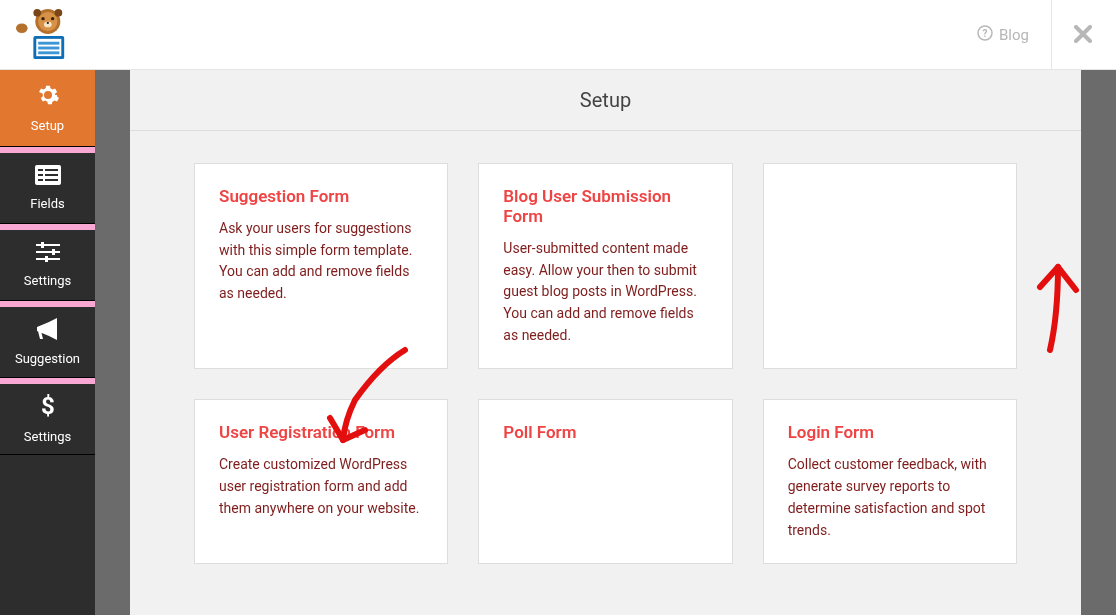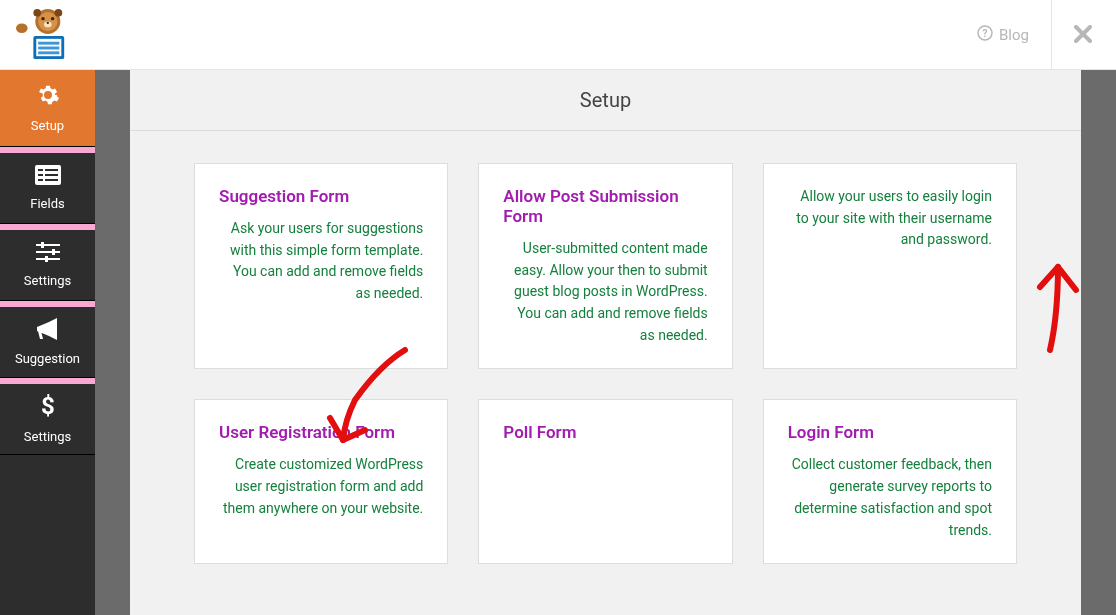--- a/index.html
+++ b/index.html
@@ -147,28 +147,27 @@
     .template-card {
       background: #fff;
       border: 1px solid #ddd;
       padding: 22px 24px;
       cursor: pointer;
       min-height: 140px;
     }
     .template-card h3 {
       font-size: 17px;
       font-weight: 600;
-      color: #a21caf;
+      color: #ef4444;
       margin-bottom: 12px;
     }
     .template-card p {
       font-size: 14px;
-      color: #15803d;
+      color: #7f1d1d;
       line-height: 1.55;
-      text-align: right;
     }
 
     
     .arrow-svg {
       position: absolute;
       pointer-events: none;
       z-index: 200;
     }
     .arrow1 {
       top: 340px;
@@ -286,36 +285,35 @@
 
   <div class="main">
     <div class="inner-panel">
       <div class="section-title">Setup</div>
       <div class="templates-grid">
         <div class="template-card">
           <h3>Suggestion Form</h3>
           <p>Ask your users for suggestions with this simple form template. You can add and remove fields as needed.</p>
         </div>
         <div class="template-card">
-          <h3>Allow Post Submission Form</h3>
+          <h3>Blog User Submission Form</h3>
           <p>User-submitted content made easy. Allow your then to submit guest blog posts in WordPress. You can add and remove fields as needed.</p>
         </div>
         <div class="template-card">
-          <p>Allow your users to easily login to your site with their username and password.</p>
         </div>
         <div class="template-card">
           <h3>User Registration Form</h3>
           <p>Create customized WordPress user registration form and add them anywhere on your website.</p>
         </div>
         <div class="template-card">
           <h3>Poll Form</h3>
         </div>
         <div class="template-card">
           <h3>Login Form</h3>
-          <p>Collect customer feedback, then generate survey reports to determine satisfaction and spot trends.</p>
+          <p>Collect customer feedback, with generate survey reports to determine satisfaction and spot trends.</p>
         </div>
       </div>
     </div>
   </div>
 
   <svg class="arrow-svg arrow1" viewBox="0 0 90 115">
     <path d="M80 10 Q 55 25 30 60 Q 20 80 18 100" stroke="#e30e0e" stroke-width="6" fill="none" stroke-linecap="round"></path>
     <path d="M18 100 L5 78 M18 100 L40 90" stroke="#e30e0e" stroke-width="6" fill="none" stroke-linecap="round"></path>
   </svg>
   <svg class="arrow-svg arrow2" viewBox="0 0 60 100">

